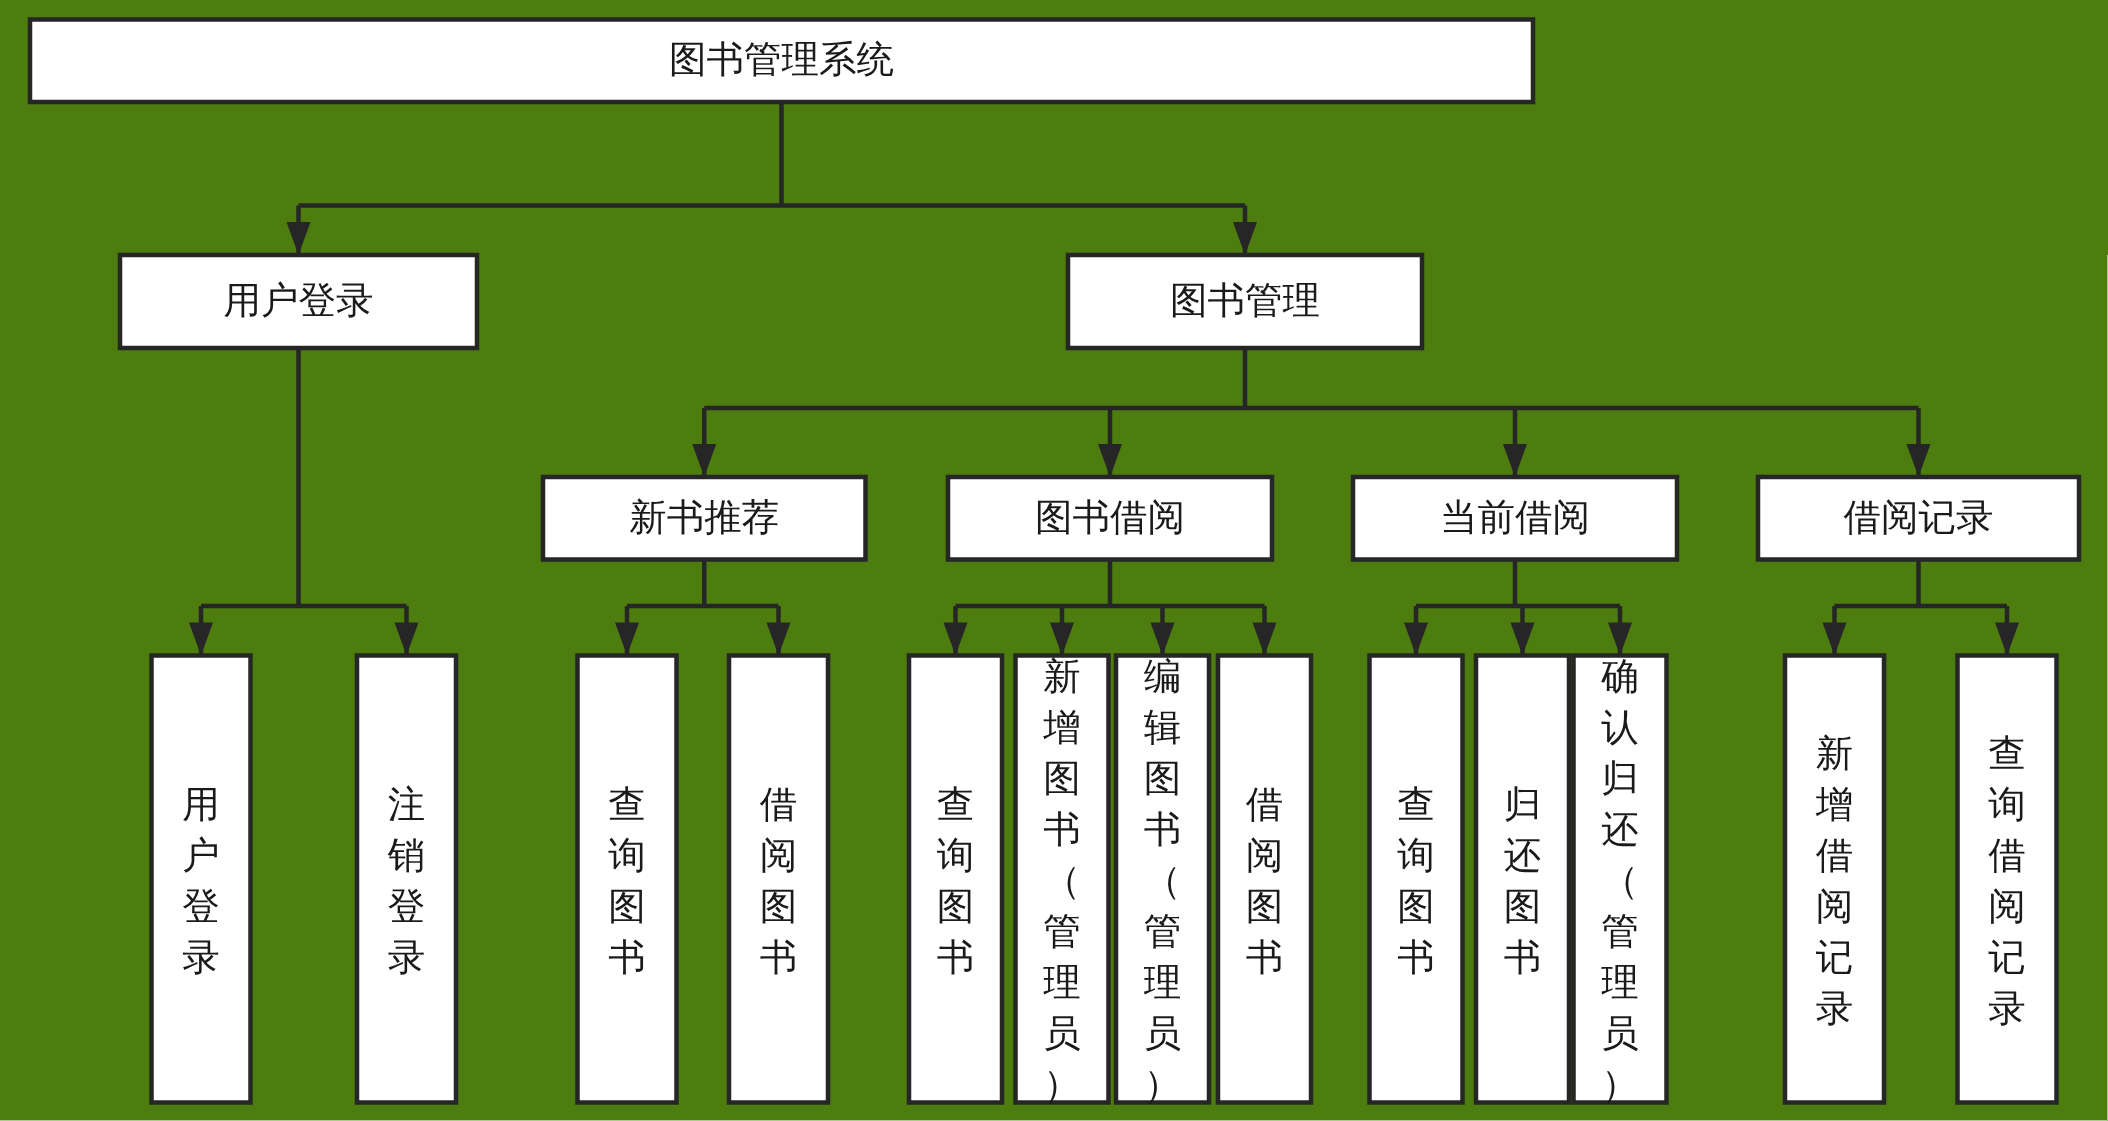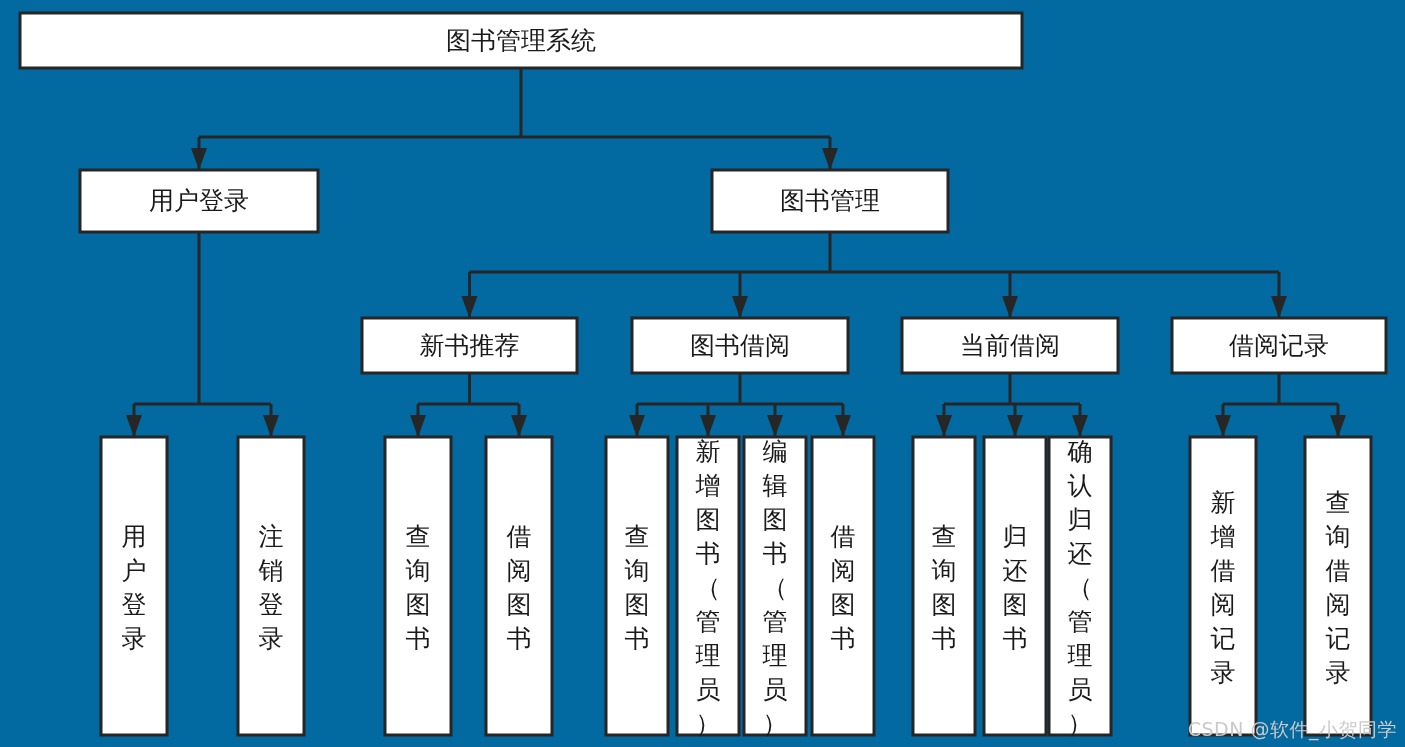--- a/index.html
+++ b/index.html
@@ -4,21 +4,21 @@
 <style>
   html, body {
     margin: 0;
     padding: 0;
     background: #ffffff;
   }
   #canvas {
     position: relative;
     width: 1405px;
     height: 747px;
-    background: #0369a1;
+    background: #4d7c0f;
     font-family: "DejaVu Sans", "Liberation Sans", sans-serif;
     overflow: hidden;
   }
   svg.diagram {
     position: absolute;
     left: 0;
     top: 0;
     width: 1405px;
     height: 747px;
   }
@@ -246,14 +246,13 @@
           <text x="1338" y="510.52" class="leaf-label">查</text>
           <text x="1338" y="544.52" class="leaf-label">询</text>
           <text x="1338" y="578.52" class="leaf-label">借</text>
           <text x="1338" y="612.52" class="leaf-label">阅</text>
           <text x="1338" y="646.52" class="leaf-label">记</text>
           <text x="1338" y="680.52" class="leaf-label">录</text>
         </g>
       </g>
   </svg>
 
-  <div class="watermark">CSDN @软件_小贺同学</div>
 </div>
 
 </body></html>

